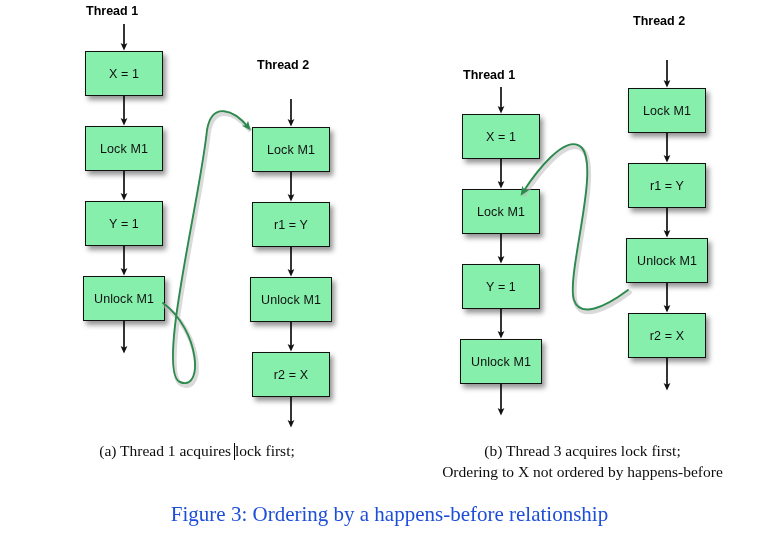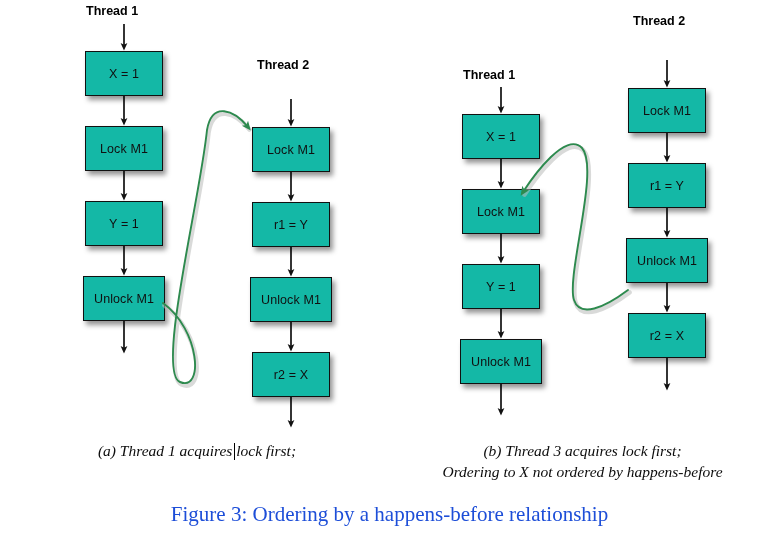--- a/index.html
+++ b/index.html
@@ -11,21 +11,21 @@
     overflow:hidden;
   }
   #figure-root{position:absolute;left:4px;top:0;width:771px;height:535px;}
 
   .panel{position:absolute;}
 
   
   .node{
     position:absolute;
     width:78px;height:45px;
-    background:#14b8a6;
+    background:#86efac;
     border:1.3px solid #111111;
     box-sizing:border-box;
     display:flex;align-items:center;justify-content:center;
     font-family:"Liberation Sans", sans-serif;
     font-size:12.5px;
     color:#101010;
     letter-spacing:.1px;
     box-shadow:3px 4px 5px rgba(0,0,0,.42);
     white-space:nowrap;
     z-index:3;
@@ -49,21 +49,20 @@
 
   
   .caption{
     position:absolute;
     font-family:"Liberation Serif", serif;
     font-size:15.5px;
     color:#0c0c0c;
     text-align:center;
     line-height:21px;
     white-space:nowrap;
-    font-style:italic;
   }
   .figcaption{
     position:absolute;
     left:0;width:771px;
     text-align:center;
     font-family:"Liberation Serif", serif;
     font-size:21px;
     color:#1d4ed8;
     white-space:nowrap;
   }

